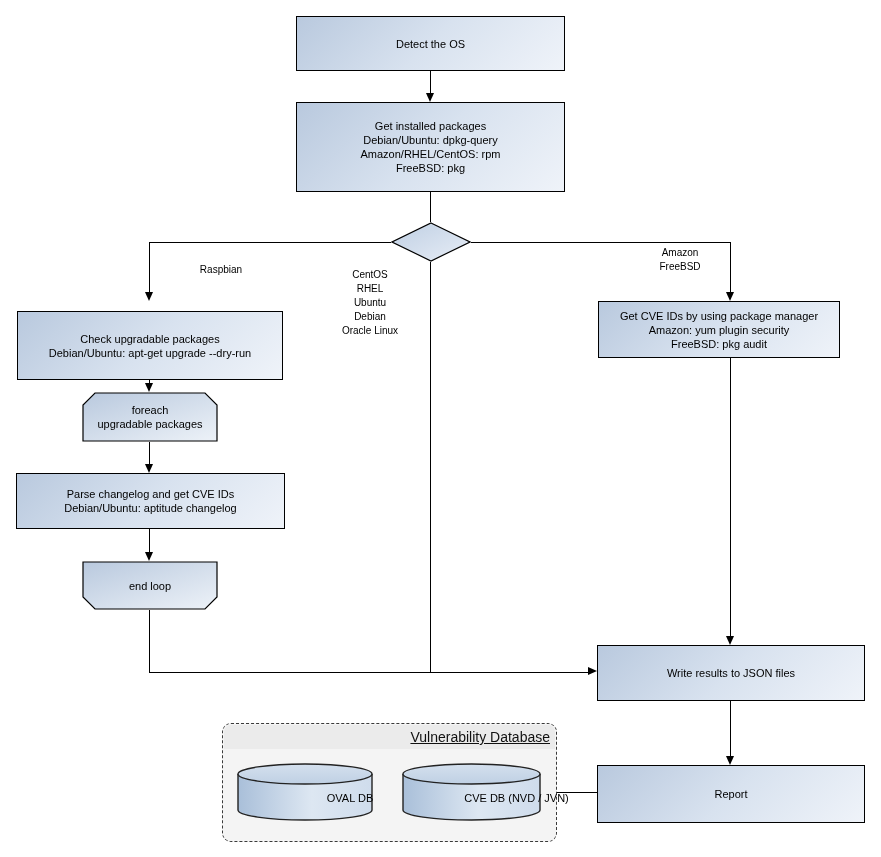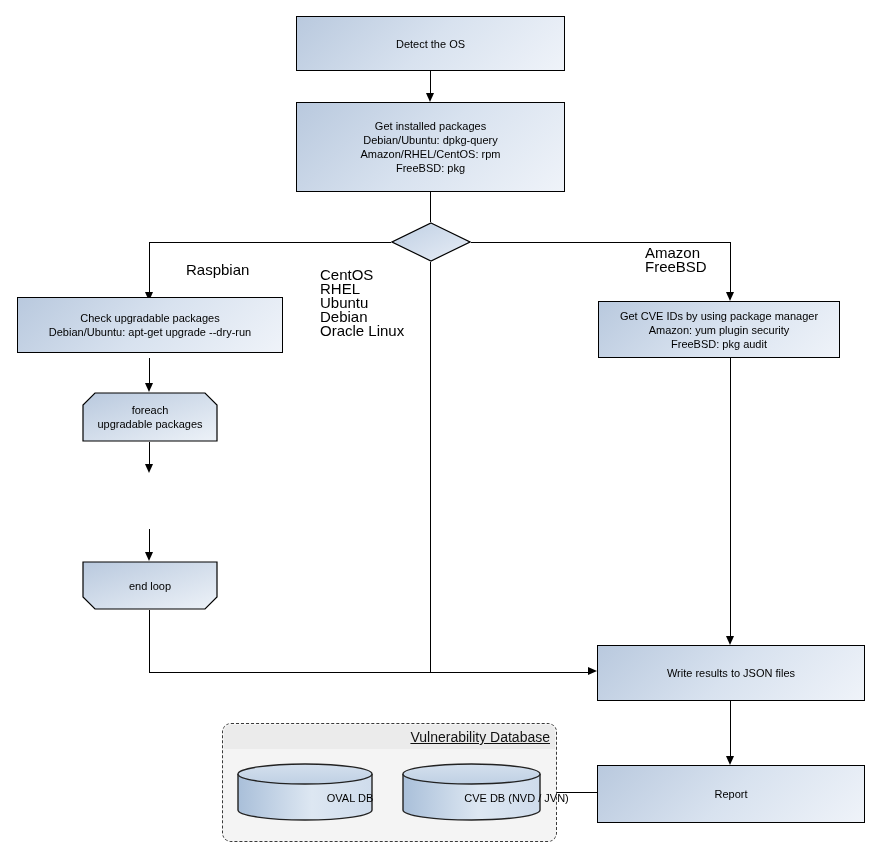--- a/index.html
+++ b/index.html
@@ -23,21 +23,21 @@
   }
   .hline,.vline{position:absolute;background:#000;}
   .hline{height:1px;}
   .vline{width:1px;}
   .arrow-down{position:absolute;width:0;height:0;
     border-left:4.5px solid transparent;border-right:4.5px solid transparent;
     border-top:9px solid #000;}
   .arrow-right{position:absolute;width:0;height:0;
     border-top:4.5px solid transparent;border-bottom:4.5px solid transparent;
     border-left:9px solid #000;}
-  .edge-label{position:absolute;font-size:15px;line-height:14px;}
+  .edge-label{position:absolute;font-size:10px;line-height:14px;text-align:center;}
   #db-group{
     position:absolute;left:222px;top:723px;width:335px;height:119px;
     box-sizing:border-box;border:1.5px dashed #3a3a3a;border-radius:9px;
     background:#f4f4f4;
   }
   #db-group .header{
     position:absolute;left:1px;right:1px;top:1px;height:24px;
     background:#ebebeb;border-radius:7px 7px 0 0;
     font-size:14px;line-height:25px;text-align:right;padding-right:5px;
     box-sizing:border-box;color:#111;text-decoration:underline;
@@ -111,25 +111,29 @@
     <div>Detect the OS</div>
   </div>
 
   <div class="node" style="left:296px;top:102px;width:269px;height:90px">
     <div>Get installed packages</div>
     <div>Debian/Ubuntu: dpkg-query</div>
     <div>Amazon/RHEL/CentOS: rpm</div>
     <div>FreeBSD: pkg</div>
   </div>
 
-  <div class="node" style="left:17px;top:297px;width:266px;height:56px">
+  <div class="node" style="left:17px;top:311px;width:266px;height:69px">
     <div>Check upgradable packages</div>
     <div>Debian/Ubuntu: apt-get upgrade --dry-run</div>
   </div>
 
+  <div class="node" style="left:16px;top:473px;width:269px;height:56px">
+    <div>Parse changelog and get  CVE IDs</div>
+    <div>Debian/Ubuntu: aptitude changelog</div>
+  </div>
 
   <div class="node" style="left:598px;top:301px;width:242px;height:57px">
     <div>Get CVE IDs by using package manager</div>
     <div>Amazon: yum plugin security</div>
     <div>FreeBSD: pkg audit</div>
   </div>
 
   <div class="node" style="left:597px;top:645px;width:268px;height:56px">
     <div>Write results to JSON files</div>
   </div>

